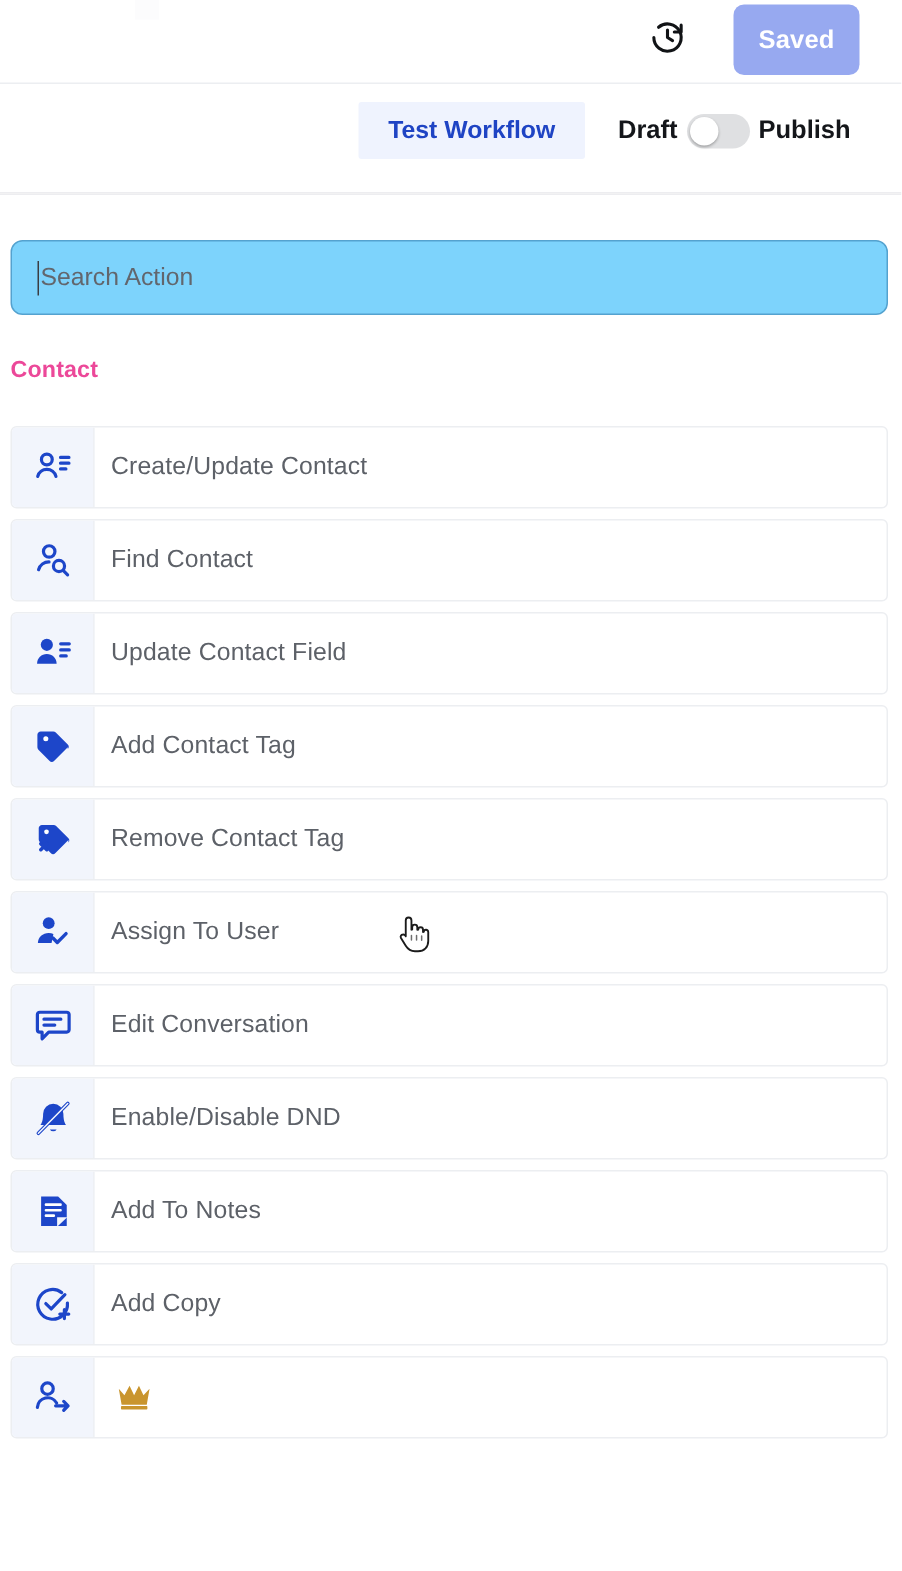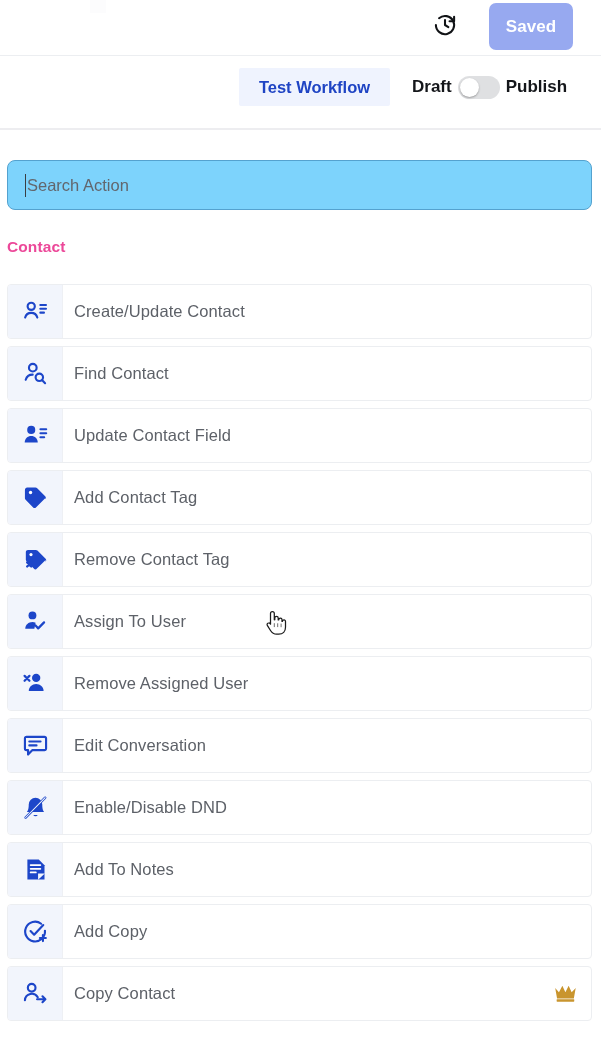--- a/index.html
+++ b/index.html
@@ -352,30 +352,20 @@
             <circle cx="9.3" cy="6.6" r="3.5" fill="#1d46c9"></circle>
             <path d="M2.9 18.4c0-3.4 2.9-5.9 6.4-5.9 1 0 2 .2 2.8.6l-1.1 5.3z" fill="#1d46c9"></path>
             <path d="M11.8 15.4l2.6 2.7 5.2-5.3" fill="none" stroke="#1d46c9" stroke-width="2" stroke-linecap="round" stroke-linejoin="round"></path>
           </svg>
         </div>
         <div class="row-label">Assign To User</div>
       </div>
       <div class="action-row">
         <div class="row-icon">
           <svg width="27" height="27" viewBox="0 0 24 24">
-            <circle cx="12.6" cy="7" r="3.7" fill="#1d46c9"></circle>
-            <path d="M6 18.7c0-3.6 3-6.2 6.6-6.2s6.6 2.6 6.6 6.2z" fill="#1d46c9"></path>
-            <path d="M2.3 5.2l4.3 4.3M6.6 5.2l-4.3 4.3" fill="none" stroke="#1d46c9" stroke-width="2" stroke-linecap="round"></path>
-          </svg>
-        </div>
-        <div class="row-label">Remove Assigned User</div>
-      </div>
-      <div class="action-row">
-        <div class="row-icon">
-          <svg width="27" height="27" viewBox="0 0 24 24">
             <path d="M4 4.3h16a1.4 1.4 0 0 1 1.4 1.4v9a1.4 1.4 0 0 1-1.4 1.4H9.3L5.4 20v-3.9H4a1.4 1.4 0 0 1-1.4-1.4v-9A1.4 1.4 0 0 1 4 4.3z" fill="none" stroke="#1d46c9" stroke-width="1.9" stroke-linecap="round" stroke-linejoin="round"></path>
             <path d="M6.5 8.4h10M6.5 11.9h6.4" fill="none" stroke="#1d46c9" stroke-width="1.9" stroke-linecap="round" stroke-linejoin="round"></path>
           </svg>
         </div>
         <div class="row-label">Edit Conversation</div>
       </div>
       <div class="action-row">
         <div class="row-icon">
           <svg width="27" height="27" viewBox="0 0 24 24">
             <path d="M6 9.4a6 6 0 0 1 12 0c0 5.2 1.6 6.6 1.6 6.6H4.4S6 14.6 6 9.4z" fill="#1d46c9"></path>
@@ -407,21 +397,20 @@
         <div class="row-label">Add Copy</div>
       </div>
       <div class="action-row">
         <div class="row-icon">
           <svg width="27" height="27" viewBox="0 0 24 24">
             <circle cx="8.6" cy="6.9" r="3.4" fill="none" stroke="#1d46c9" stroke-width="1.9" stroke-linecap="round" stroke-linejoin="round"></circle>
             <path d="M2.6 18a6.1 6.1 0 0 1 11.4-2.6" fill="none" stroke="#1d46c9" stroke-width="1.9" stroke-linecap="round" stroke-linejoin="round"></path>
             <path d="M13.4 17.1h7.2M18.2 14.5l2.6 2.6-2.6 2.6" fill="none" stroke="#1d46c9" stroke-width="1.9" stroke-linecap="round" stroke-linejoin="round"></path>
           </svg>
         </div>
-        <div class="row-label">Copy Contact</div>
         <div class="row-badge">
           <svg width="25" height="21" viewBox="0 0 24 20">
             <path d="M2.1 4.6l3.6 4.1 3.3-6.1 2.9 6.1 3.1-6.1 2.9 6.1L21.8 4.6l-1.8 10.2H3.9z" fill="#c9952e"></path>
             <rect x="3.5" y="15.6" width="16.9" height="2.2" rx="0.5" fill="#c9952e"></rect>
           </svg>
         </div>
       </div>
     </div>
 
   <div class="cursor-pointer-graphic">

